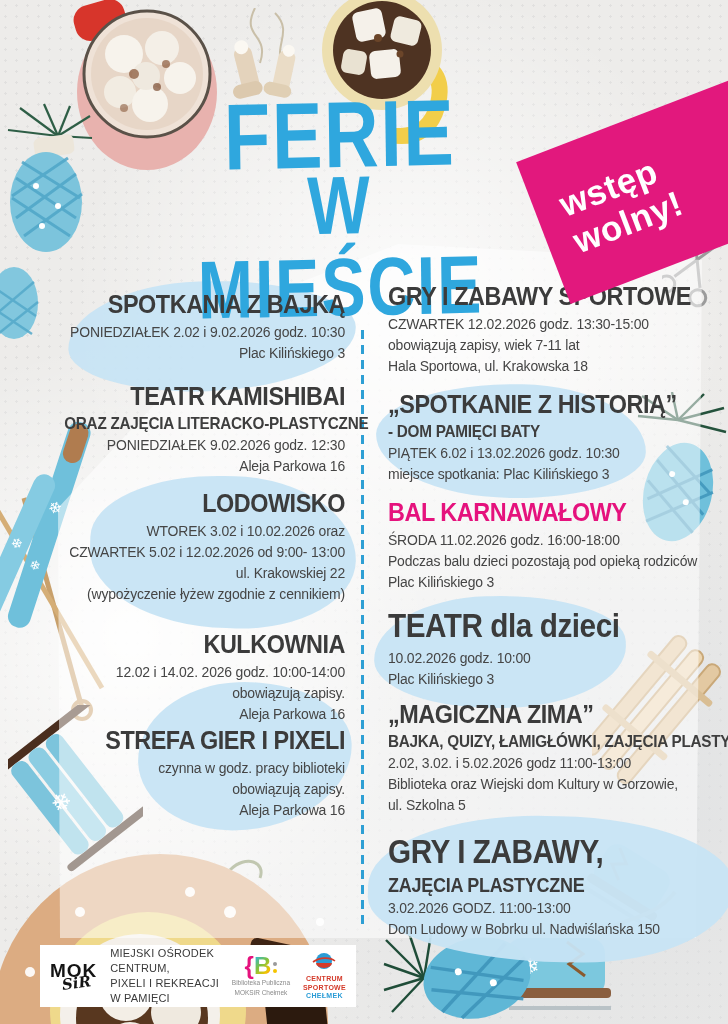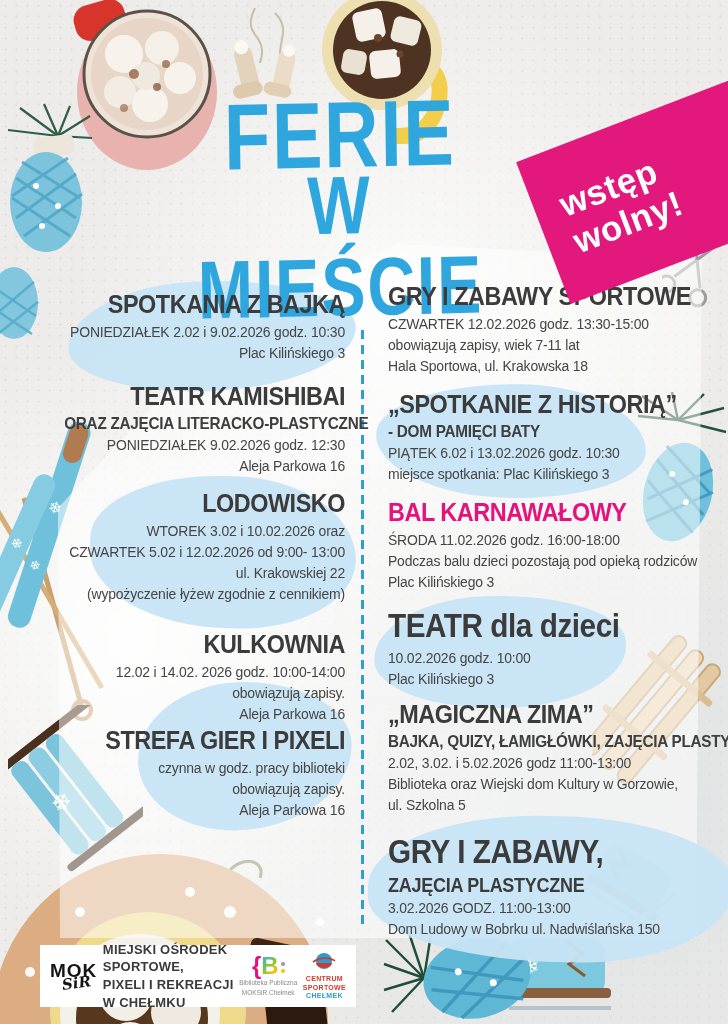--- a/index.html
+++ b/index.html
@@ -36,21 +36,21 @@
   .sec h2.pink{color:#e5127d;}
   .sec p{margin:0;font-size:15.5px;font-weight:400;color:#454545;line-height:21px;white-space:nowrap;letter-spacing:-.2px;}
   .sec p.sub{font-size:17px;font-weight:700;color:#3e3e3e;letter-spacing:-.3px;}
   .sec p.sub2{font-size:20px;font-weight:700;color:#3b3b3b;line-height:24px;letter-spacing:-.3px;}
   .footer{position:absolute;z-index:6;left:40px;top:945px;width:316px;height:62px;background:#fff;
     display:flex;align-items:center;justify-content:space-between;padding:0 10px;box-sizing:border-box;}
   .mok{display:flex;flex-direction:column;align-items:flex-start;line-height:1;}
   .mok .word{font-size:19px;font-weight:900;color:#141414;letter-spacing:1px;}
   .mok .sir{font-family:"DejaVu Serif",serif;font-style:italic;font-weight:700;font-size:15px;color:#141414;
     margin:-4px 0 0 12px;transform:rotate(-8deg);}
-  .mok-text{font-size:13px;font-weight:700;color:#3a3a3a;line-height:1.35;letter-spacing:.2px;}
+  .mok-text{font-size:11px;font-weight:400;color:#3a3a3a;line-height:1.35;letter-spacing:.2px;}
   .lib{display:flex;flex-direction:column;align-items:center;}
   .lib .mark{font-size:24px;font-weight:700;line-height:1;}
   .lib .brace{color:#e5127d;}
   .lib .bee{background:linear-gradient(135deg,#29b8e5 10%,#7dc242 45%,#f5c400 75%,#e5127d 100%);
     -webkit-background-clip:text;background-clip:text;color:transparent;}
   .lib .dots{display:inline-flex;flex-direction:column;gap:3px;margin-left:2px;vertical-align:middle;}
   .lib .dots i{width:4px;height:4px;border-radius:50%;display:block;}
   .lib .dot1{background:#9a9a9a;} .lib .dot2{background:#f5c400;}
   .lib .cap{font-size:6.5px;color:#8a8a8a;line-height:1.5;text-align:center;}
   .cs{display:flex;flex-direction:column;align-items:center;line-height:1.2;}
@@ -364,23 +364,23 @@
     </div>
   </div>
 
   <div class="footer">
     <div class="mok">
       <span class="word">MOK</span>
       <span class="sir">SiR</span>
     </div>
     <div class="mok-text">
       <div>MIEJSKI OŚRODEK</div>
-      <div>SPORTOWE,</div>
+      <div>CENTRUM,</div>
       <div>PIXELI I REKREACJI</div>
-      <div>W CHEŁMKU</div>
+      <div>W PAMIĘCI</div>
     </div>
     <div class="lib">
       <span class="mark"><span class="brace">{</span><span class="bee">B</span><span class="dots">
             <i class="dot1"></i>
             <i class="dot2"></i>
           </span></span>
       <span class="cap">
         <span>Biblioteka Publiczna</span><br>
         <span>MOKSiR Chełmek</span>
       </span>

